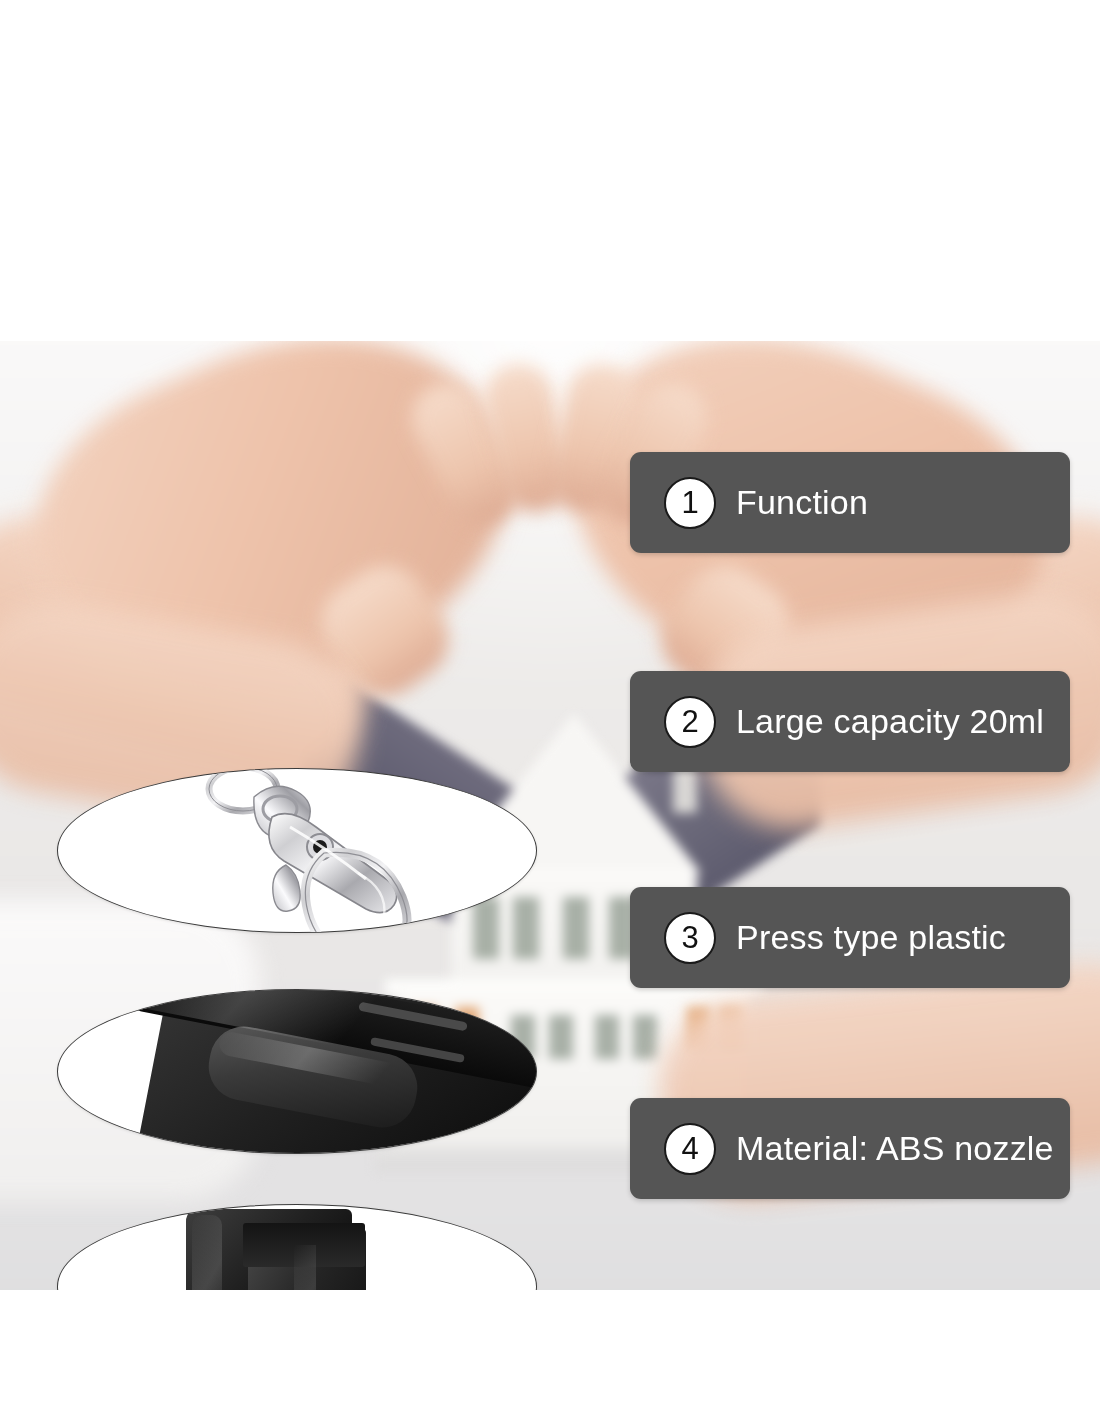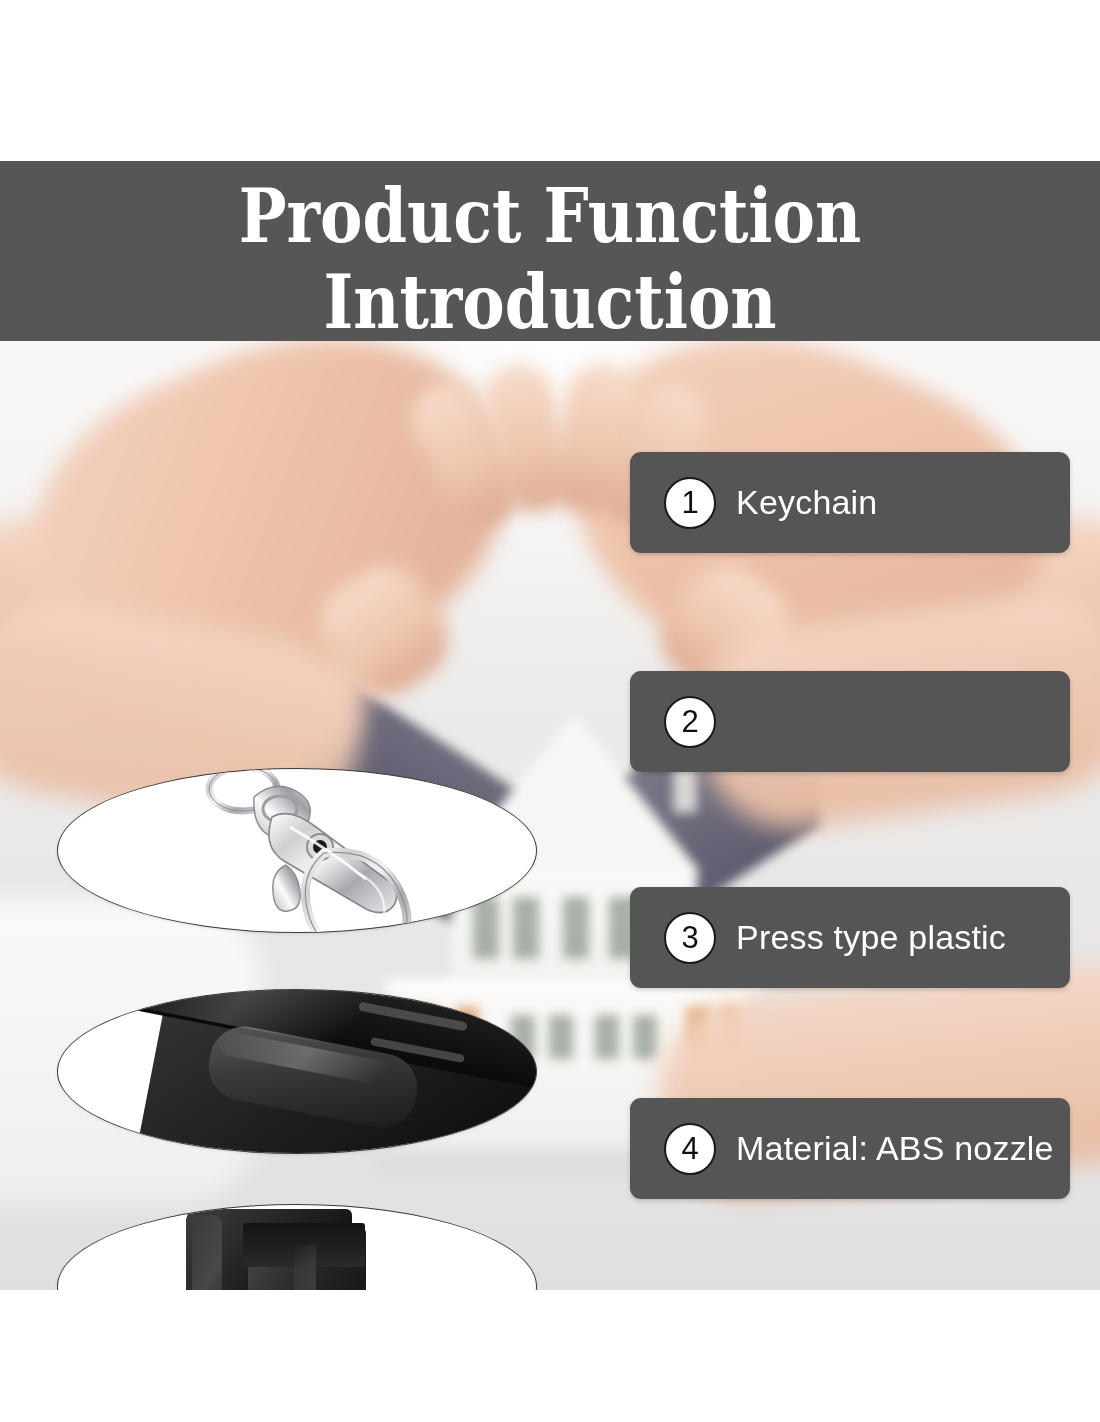--- a/index.html
+++ b/index.html
@@ -274,26 +274,20 @@
     background: #ffffff;
   }
 </style>
 </head>
 <body>
 
 <div id="page">
 
   <div class="top-white"></div>
 
-  <div class="header-band">
-    <div class="header-title">
-      <span class="line">Product Function</span>
-      <span class="line">Introduction</span>
-    </div>
-  </div>
 
   <div class="photo-stage">
 
     <div class="bg-blur-layer">
       <div class="bg-base"></div>
       <div class="desk"></div>
     </div>
 
     <div class="house">
       <div class="roof-left"></div>
@@ -404,25 +398,26 @@
       <div class="blk" style="left:128px; top:4px; width:166px; height:176px; border-radius:12px 6px 4px 4px;"></div>
       <div class="blk" style="left:190px; top:24px; width:118px; height:152px; border-radius:4px; background:linear-gradient(120deg,#4a4a4a 0%, #252525 45%, #0e0e0e 100%);"></div>
       <div class="blk" style="left:185px; top:18px; width:122px; height:44px; border-radius:3px; background:linear-gradient(180deg,#141414,#2a2a2a);"></div>
       <div class="sheen" style="left:134px; top:10px; width:30px; height:160px; border-radius:10px; opacity:.35;"></div>
       <div class="sheen" style="left:236px; top:40px; width:22px; height:130px; opacity:.28;"></div>
 
     </div>
 
     <div class="label-box" style="top:111px;">
       <div class="num-badge">1</div>
-      <div class="label-text">Keychain</div>
+      <div class="label-text">Function</div>
     </div>
 
     <div class="label-box" style="top:330px;">
       <div class="num-badge">2</div>
+      <div class="label-text">Large capacity 20ml</div>
     </div>
 
     <div class="label-box" style="top:546px;">
       <div class="num-badge">3</div>
       <div class="label-text">Press type plastic</div>
     </div>
 
     <div class="label-box" style="top:757px;">
       <div class="num-badge">4</div>
       <div class="label-text">Material: ABS nozzle</div>

